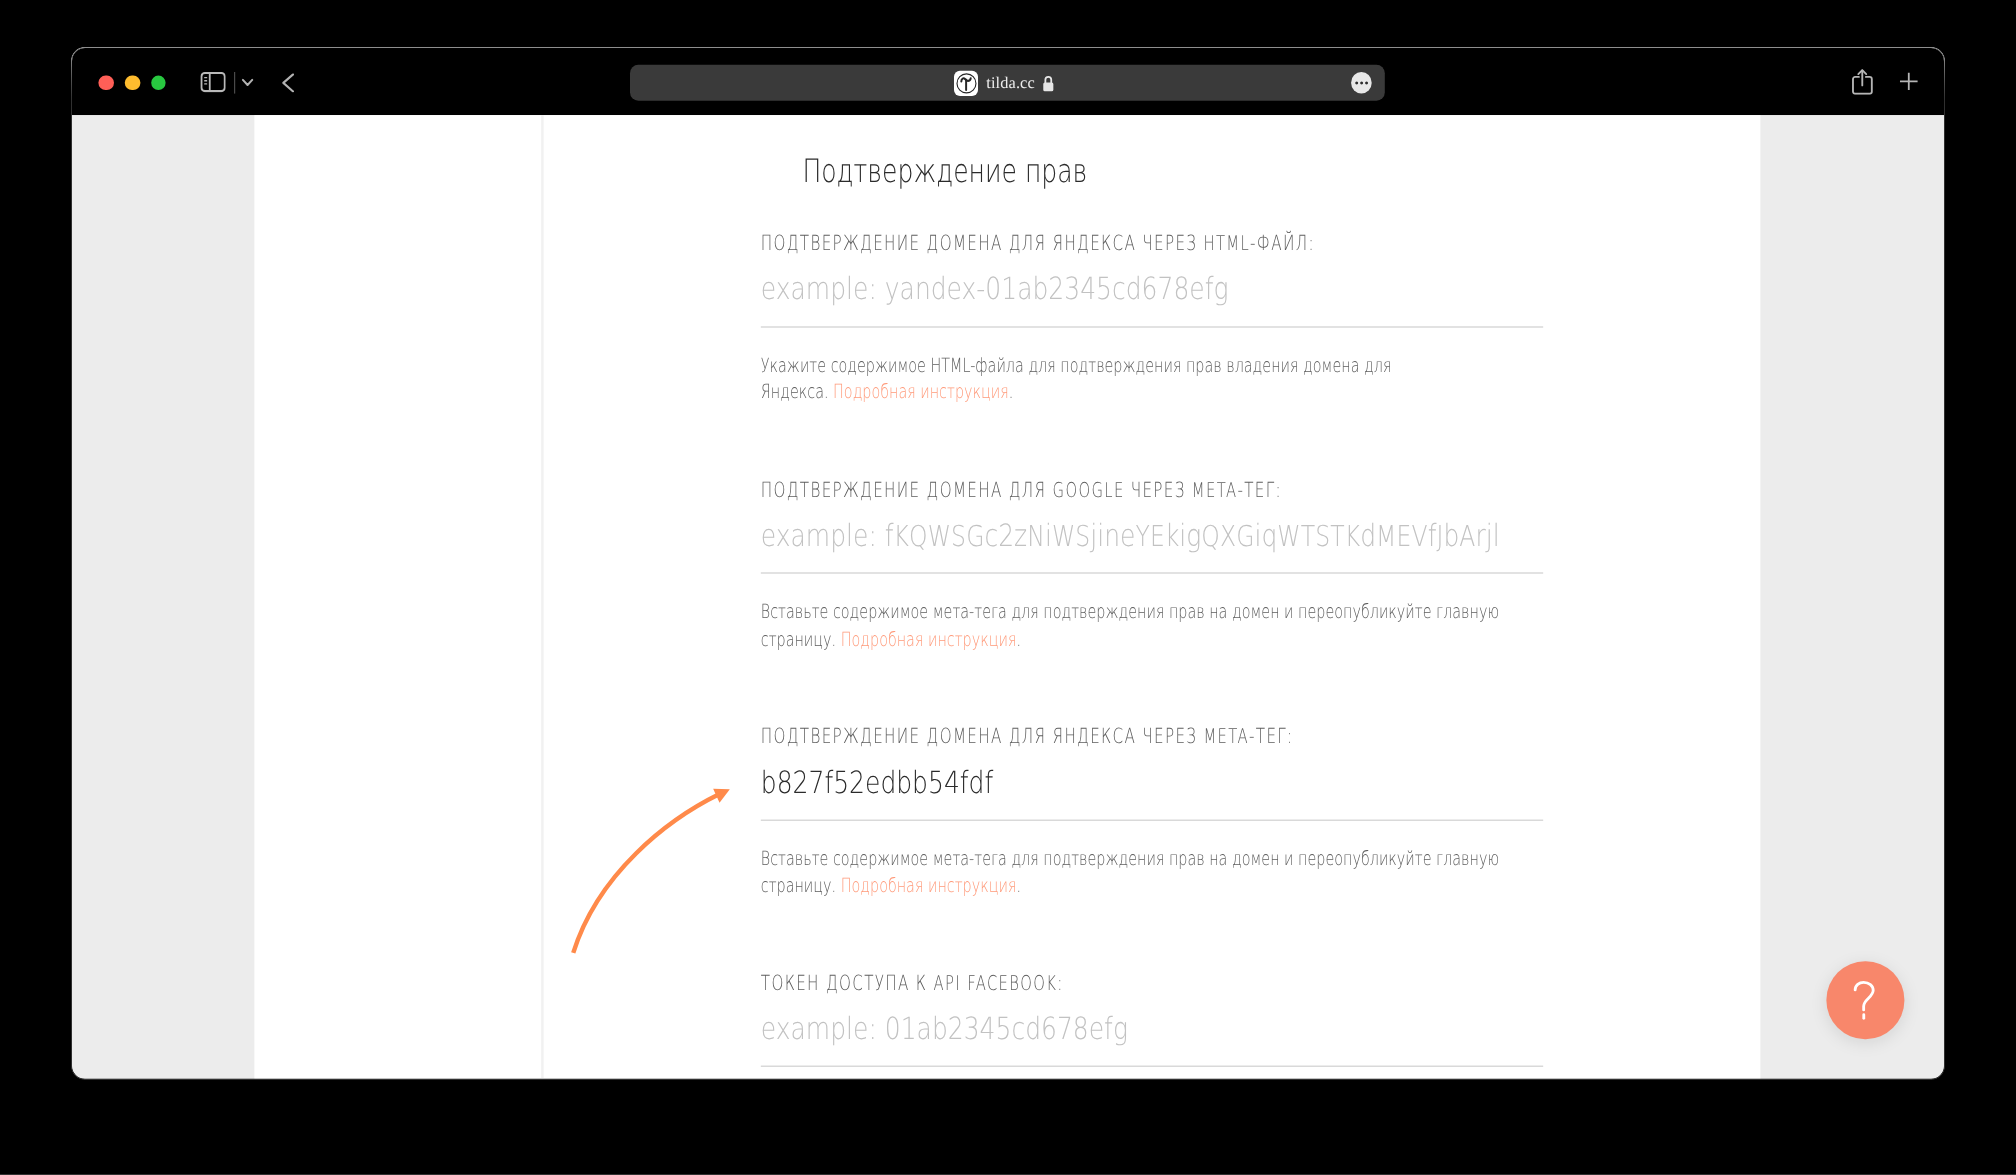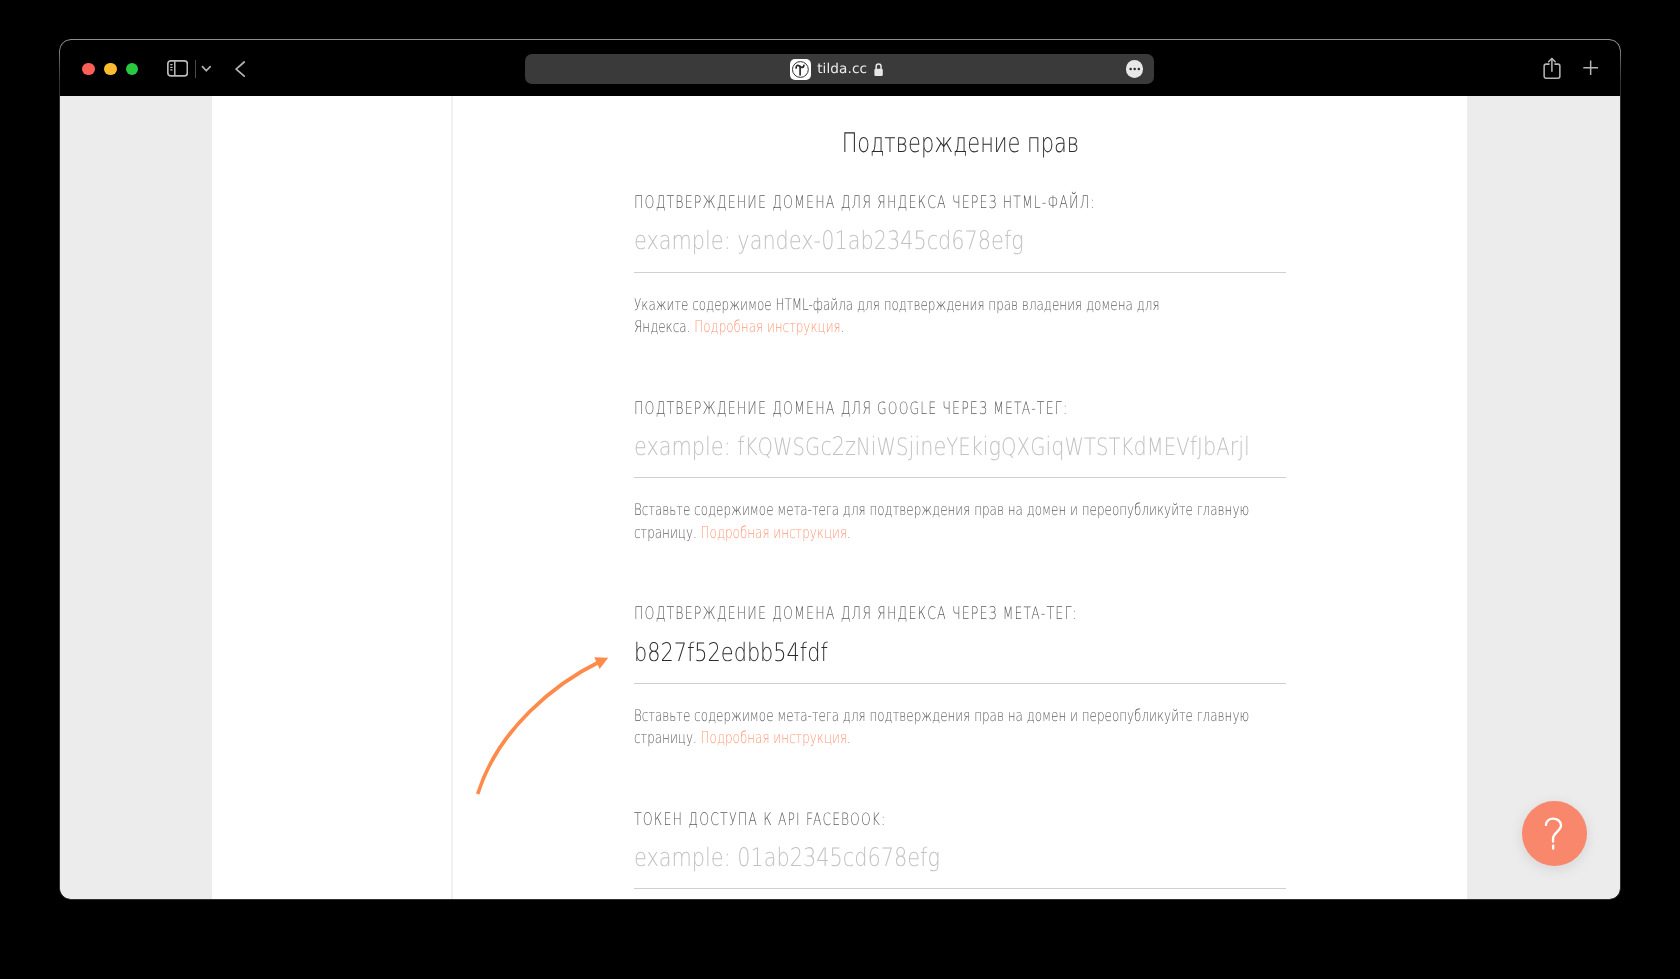--- a/index.html
+++ b/index.html
@@ -23,39 +23,39 @@
   .toolbar{position:absolute;left:0;top:0;width:1560px;height:56px;background:#000;}
   .lights{position:absolute;left:22.2px;top:22.6px;display:flex;gap:8.8px;}
   .light{width:12.9px;height:12.9px;border-radius:50%;}
 
   .sidebar-btn{position:absolute;left:106.5px;top:19.9px;width:21.2px;height:16.8px;}
   .tb-sep{position:absolute;left:135.4px;top:20.3px;width:1px;height:17.5px;background:#4a4a4a;}
   .chev-btn{position:absolute;left:141.2px;top:25.4px;width:10.6px;height:7.4px;}
   .back-btn{position:absolute;left:175.1px;top:20.5px;width:10.3px;height:16.2px;}
 
   .urlbar{position:absolute;left:464.9px;top:14.2px;width:628.9px;height:30.1px;
-          background:#3a3a3a;border-radius:7px;}
+          background:#3a3a3a;border-radius:7px;font-family:Liberation Serif, serif;}
   .url-center{position:absolute;left:-2.5px;top:0;width:628.9px;height:30.1px;
               display:flex;align-items:center;justify-content:center;gap:6.5px;}
   .favicon{width:20.8px;height:20.8px;border-radius:5px;background:#fff;
            display:flex;align-items:center;justify-content:center;flex:none;}
   .url-text{color:#ededed;font-size:13.6px;letter-spacing:.1px;font-weight:400;-webkit-font-smoothing:antialiased;}
   .lock-ico{width:11.2px;height:15px;flex:none;display:block;margin-top:1px;margin-left:-1.0px;}
   .more-btn{position:absolute;left:600.7px;top:6px;width:17.4px;height:17.4px;
             border-radius:50%;background:#e8e8e8;display:flex;align-items:center;
             justify-content:center;}
   .share-btn{position:absolute;left:1482.5px;top:16.5px;width:18px;height:22px;}
   .plus-btn{position:absolute;left:1523.3px;top:20.4px;width:15.3px;height:15.5px;}
 
   
   .page{position:absolute;left:0;top:56px;width:1560px;height:803px;background:#ececec;}
   .paper{position:absolute;left:152.2px;top:0;width:1255.1px;height:803px;background:#fff;}
   .vrule{position:absolute;left:238.8px;top:0;width:2.4px;height:803px;background:#f1f1f1;}
 
-  .title{position:absolute;left:574px;top:0;width:652px;text-align:center;
+  .title{position:absolute;left:574px;top:0;width:652px;
          font-size:27px;color:#2b2b2b;white-space:nowrap;}
   .title span{display:inline-block;transform:scaleX(.774);}
 
   .field{position:absolute;left:574px;width:660px;}
   .flabel{position:absolute;left:0;top:0;font-size:17.4px;letter-spacing:1.5px;
           color:#5e5e5e;white-space:nowrap;transform:scaleX(.727);
           transform-origin:left top;}
   .flabel .lat{font-size:17.0px;letter-spacing:1.55px;}
   .fvalue{position:absolute;left:0;font-size:25.5px;color:#c2c2c2;white-space:nowrap;
           transform:scaleX(.817);transform-origin:left top;}

